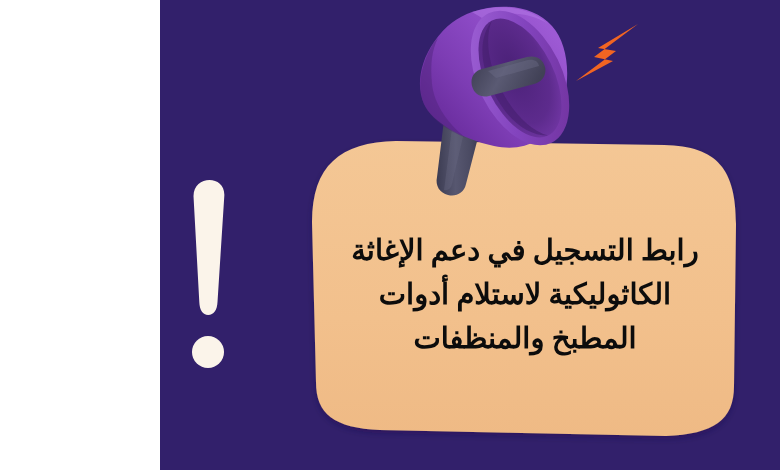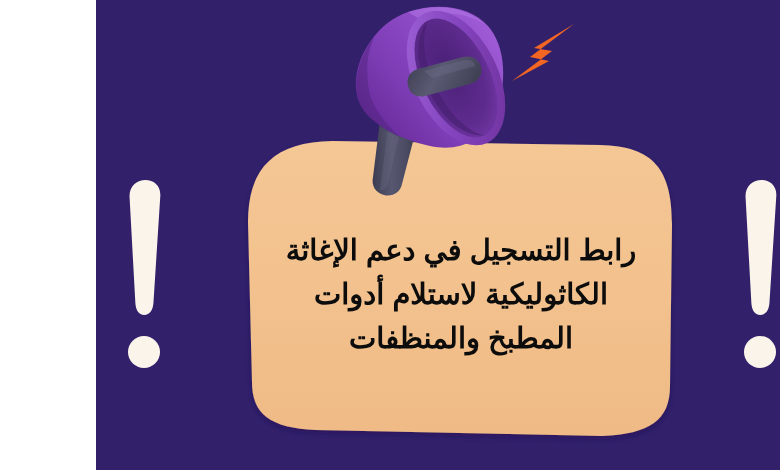--- a/index.html
+++ b/index.html
@@ -3,24 +3,24 @@
 <meta charset="utf-8">
 <title>Announcement Banner</title>
 <style>
   html, body {
     margin: 0;
     padding: 0;
     background: #ffffff;
   }
   #banner {
     position: relative;
-    width: 684px;
+    width: 620px;
     height: 470px;
     overflow: hidden;
-    font-family: Liberation Sans, sans-serif;
+    font-family: Liberation Serif, serif;
   }
   .bg {
     position: absolute;
     inset: 0;
     background: #32206B;
   }
   
   .excl {
     position: absolute;
     width: 60px;

